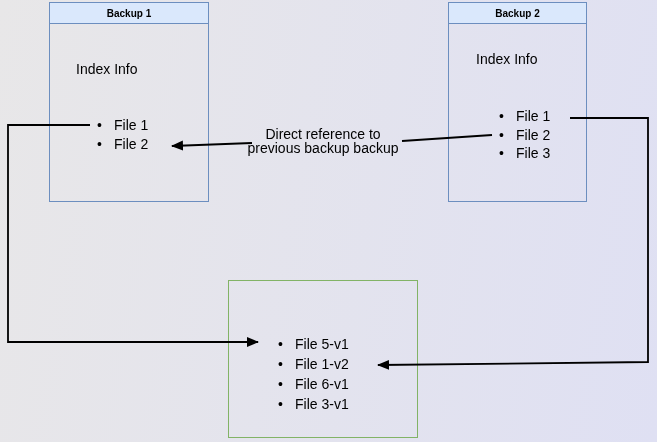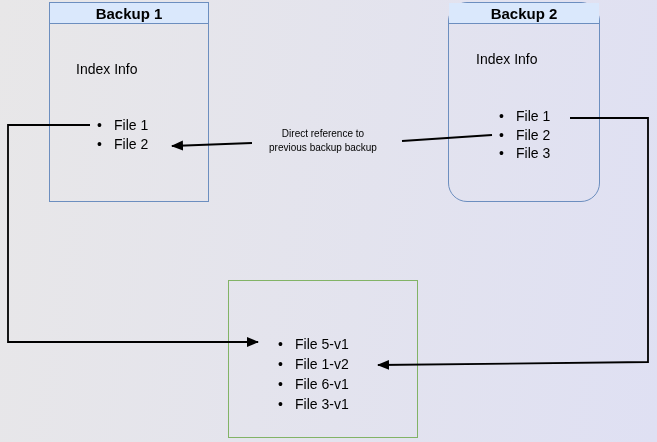--- a/index.html
+++ b/index.html
@@ -32,36 +32,36 @@
   }
   .node.blue{border:1.5px solid var(--blue-stroke);}
   .node.green{border:1.5px solid var(--green-stroke);}
   .node-header{
     position:absolute;
     left:0; right:0; top:0;
     box-sizing:border-box;
     display:flex;
     align-items:center;
     justify-content:center;
-    font-size:15px;
+    font-size:10px;
     font-weight:bold;
     white-space:nowrap;
   }
   .node.blue .node-header{
     height:21px;
     background:var(--blue-fill);
     border-bottom:1.5px solid var(--blue-stroke);
   }
   .node.green .node-header{
     height:23px;
     background:var(--green-fill);
     border-bottom:1.5px solid var(--green-stroke);
   }
   #backup1{left:49px; top:2px; width:160px; height:200px;}
-  #backup2{left:448px; top:2px; width:152px; height:200px;border-radius:19px;}
+  #backup2{left:448px; top:2px; width:139px; height:200px;}
   #dedup{left:228px; top:280px; width:190px; height:158px;}
 
   .subtitle{
     position:absolute;
     font-size:14px;
     line-height:16px;
     white-space:nowrap;
   }
   #backup1 .subtitle{left:26px; top:58px;}
   #backup2 .subtitle{left:27px; top:48px;}
@@ -103,21 +103,21 @@
     stroke-width:1.8;
   }
   .arrowhead{fill:var(--connector);}
 
   .edge-label{
     position:absolute;
     left:238px;
     top:127px;
     width:170px;
     text-align:center;
-    font-size:10px;
+    font-size:14px;
     line-height:14px;
     z-index:4;
     white-space:nowrap;
   }
 </style>
 </head>
 <body>
 
 <div class="canvas">
 

